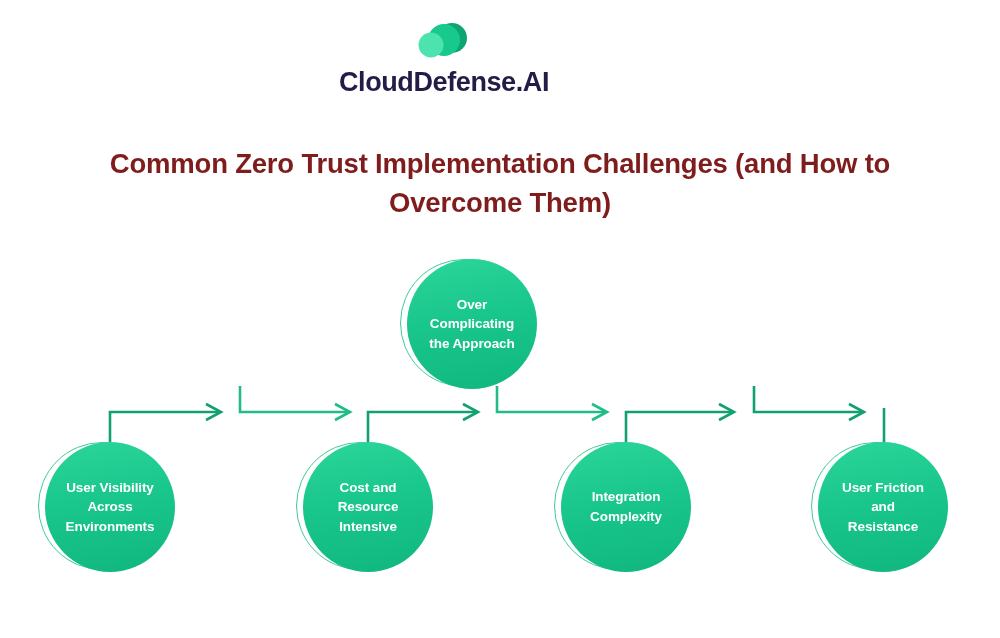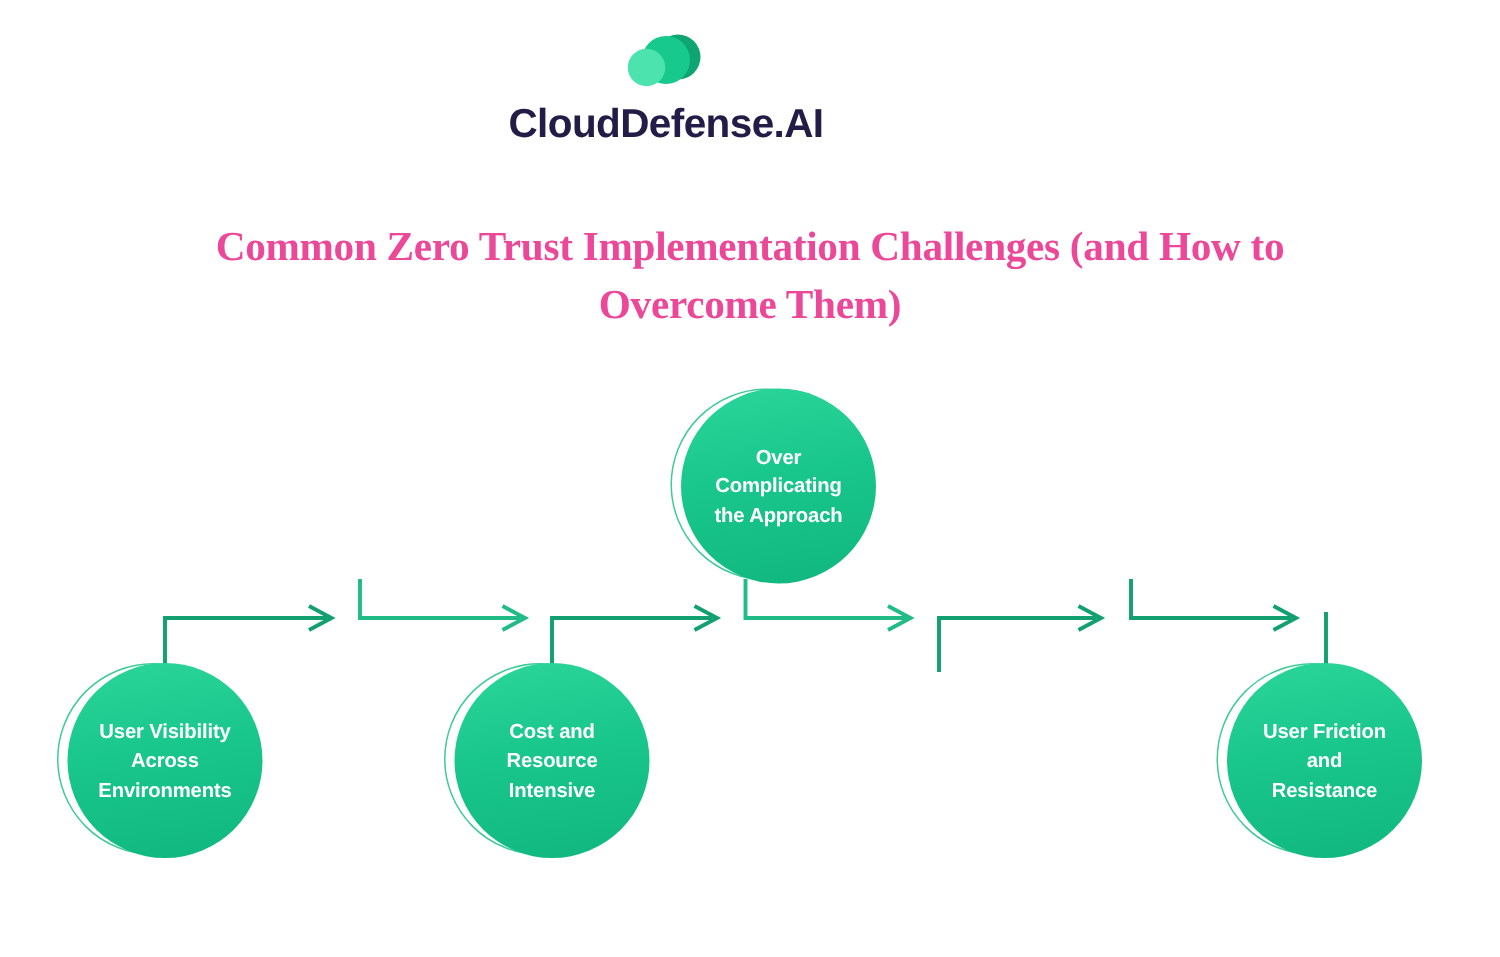--- a/index.html
+++ b/index.html
@@ -40,23 +40,22 @@
   
   #title {
     position: absolute;
     left: 90px;
     top: 144px;
     width: 820px;
     text-align: center;
     font-size: 27.5px;
     font-weight: bold;
     line-height: 1.42;
-    color: #ec4899;
+    color: #7f1d1d;
     letter-spacing: -0.2px;
-    font-family: Liberation Serif, serif;
   }
 
   
   #diagram {
     position: absolute;
     left: 0;
     top: 0;
     width: 1000px;
     height: 638px;
   }
@@ -155,28 +154,34 @@
 
 
   <div class="node" style="left:303px; top:442px;">
     <div class="ring"></div>
     <div class="disc"></div>
     <div class="label">Cost and
 Resource
 Intensive</div>
   </div>
 
-  <div class="node" style="left:454px; top:259px;">
+  <div class="node" style="left:407px; top:259px;">
     <div class="ring"></div>
     <div class="disc"></div>
     <div class="label">Over
 Complicating
 the Approach</div>
   </div>
 
+  <div class="node" style="left:561px; top:442px;">
+    <div class="ring"></div>
+    <div class="disc"></div>
+    <div class="label">Integration
+Complexity</div>
+  </div>
 
 
   <div class="node" style="left:818px; top:442px;text-decoration:underline;">
     <div class="ring"></div>
     <div class="disc"></div>
     <div class="label">User Friction
 and
 Resistance</div>
   </div>
 

